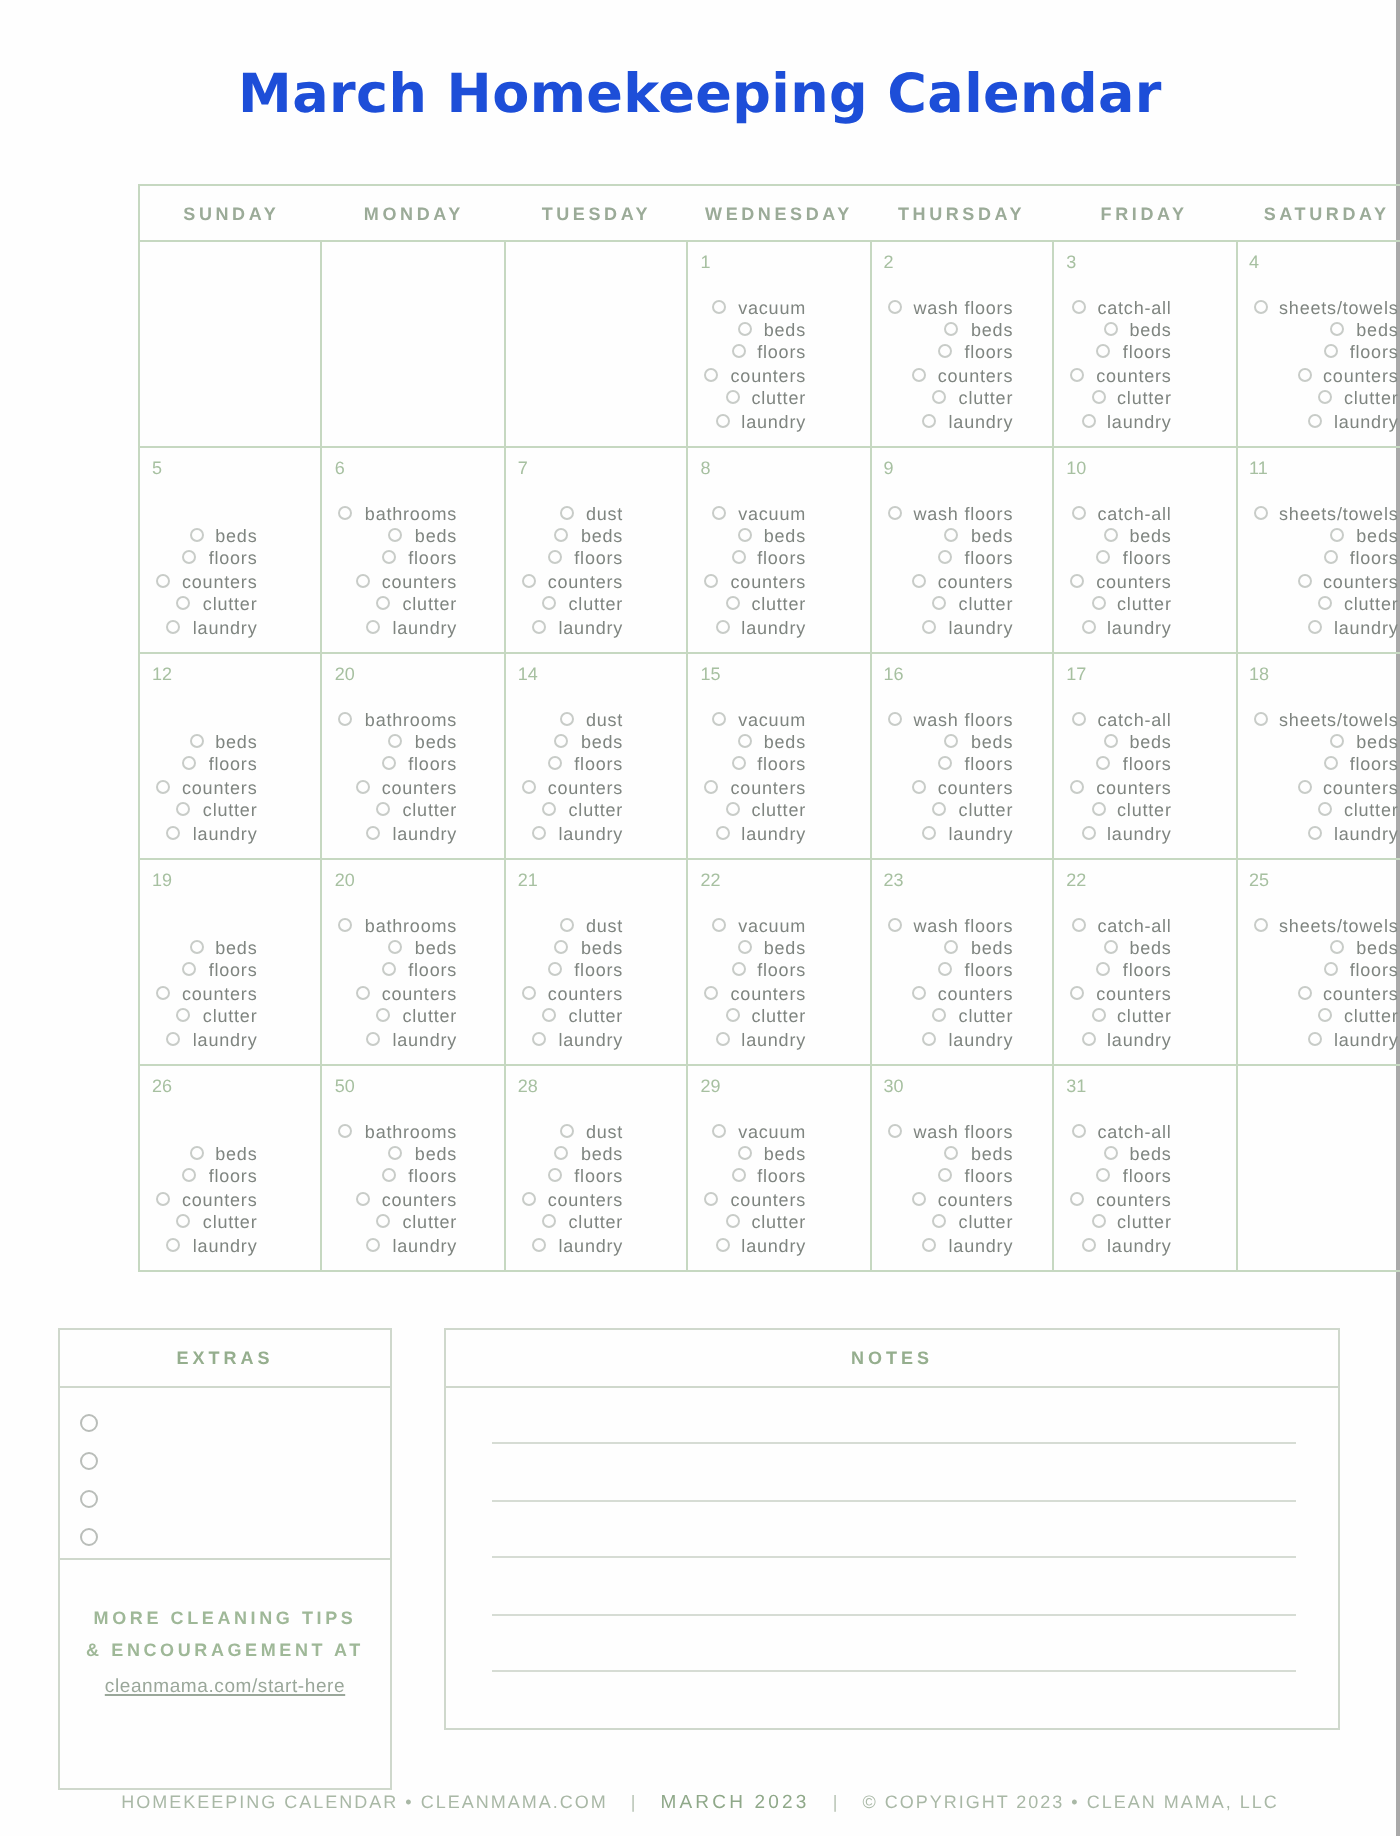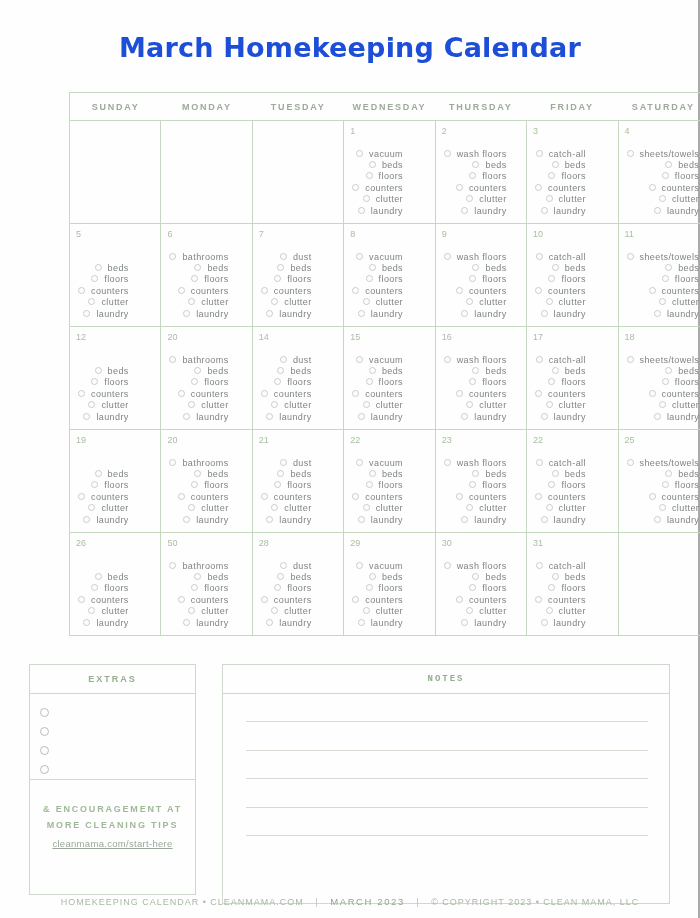--- a/index.html
+++ b/index.html
@@ -42,22 +42,22 @@
     height: 29px; line-height: 29px; text-align: center; border-bottom: 1.5px solid #cfd8cc;
     font-size: 9px; letter-spacing: 2px; color: #95ae8e; font-weight: bold; box-sizing: border-box;
   }
   .extra-list { height: 86px; border-bottom: 1.5px solid #cfd8cc; box-sizing: border-box; padding: 9px 0 0 10px; }
   .extra-item { height: 19px; }
   .extra-item .cb { display: inline-block; width: 7px; height: 7px; border: 1px solid #b9bdb9; border-radius: 50%; }
   .promo { text-align: center; padding-top: 21px; }
   .promo .line { font-size: 9px; font-weight: bold; letter-spacing: 1.8px; color: #9fb898; line-height: 16px; }
   .promo .link { display: inline-block; margin-top: 2px; font-size: 9.5px; color: #9aa79a; text-decoration: underline; letter-spacing: 0.3px; }
   .notes {
-    position: absolute; left: 222px; top: 664px; width: 448px; height: 240px;
-    border: 1.5px solid #cfd8cc; box-sizing: border-box; font-family: Liberation Mono, monospace;
+    position: absolute; left: 222px; top: 664px; width: 448px; height: 201px;
+    border: 1.5px solid #cfd8cc; box-sizing: border-box;
   }
   .note-line { position: absolute; left: 23px; width: 402px; height: 0; border-top: 1px solid #d6dcd4; }
   .footer {
     position: absolute; top: 896px; left: 0; width: 700px; text-align: center;
     font-size: 9px; color: #a9b8a6; letter-spacing: 1px; white-space: nowrap;
   }
   .footer .sep { margin: 0 8px; color: #b7c3b4; }
   .footer .strong { font-weight: normal; color: #8fa889; letter-spacing: 1.6px; font-size: 9.5px; }
 </style>
 </head>
@@ -442,22 +442,22 @@
 
 <div class="extras">
   <div class="box-head">EXTRAS</div>
   <div class="extra-list">
     <div class="extra-item"><span class="cb"></span></div>
     <div class="extra-item"><span class="cb"></span></div>
     <div class="extra-item"><span class="cb"></span></div>
     <div class="extra-item"><span class="cb"></span></div>
   </div>
   <div class="promo">
+    <div class="line">MORE CLEANING TIPS</div>
     <div class="line">&amp; ENCOURAGEMENT AT</div>
-    <div class="line">MORE CLEANING TIPS</div>
     <a class="link">cleanmama.com/start-here</a>
   </div>
 </div>
 
 <div class="notes">
   <div class="box-head">NOTES</div>
   <div class="note-line" style="top:56px;"></div>
   <div class="note-line" style="top:85px;"></div>
   <div class="note-line" style="top:113px;"></div>
   <div class="note-line" style="top:142px;"></div>

